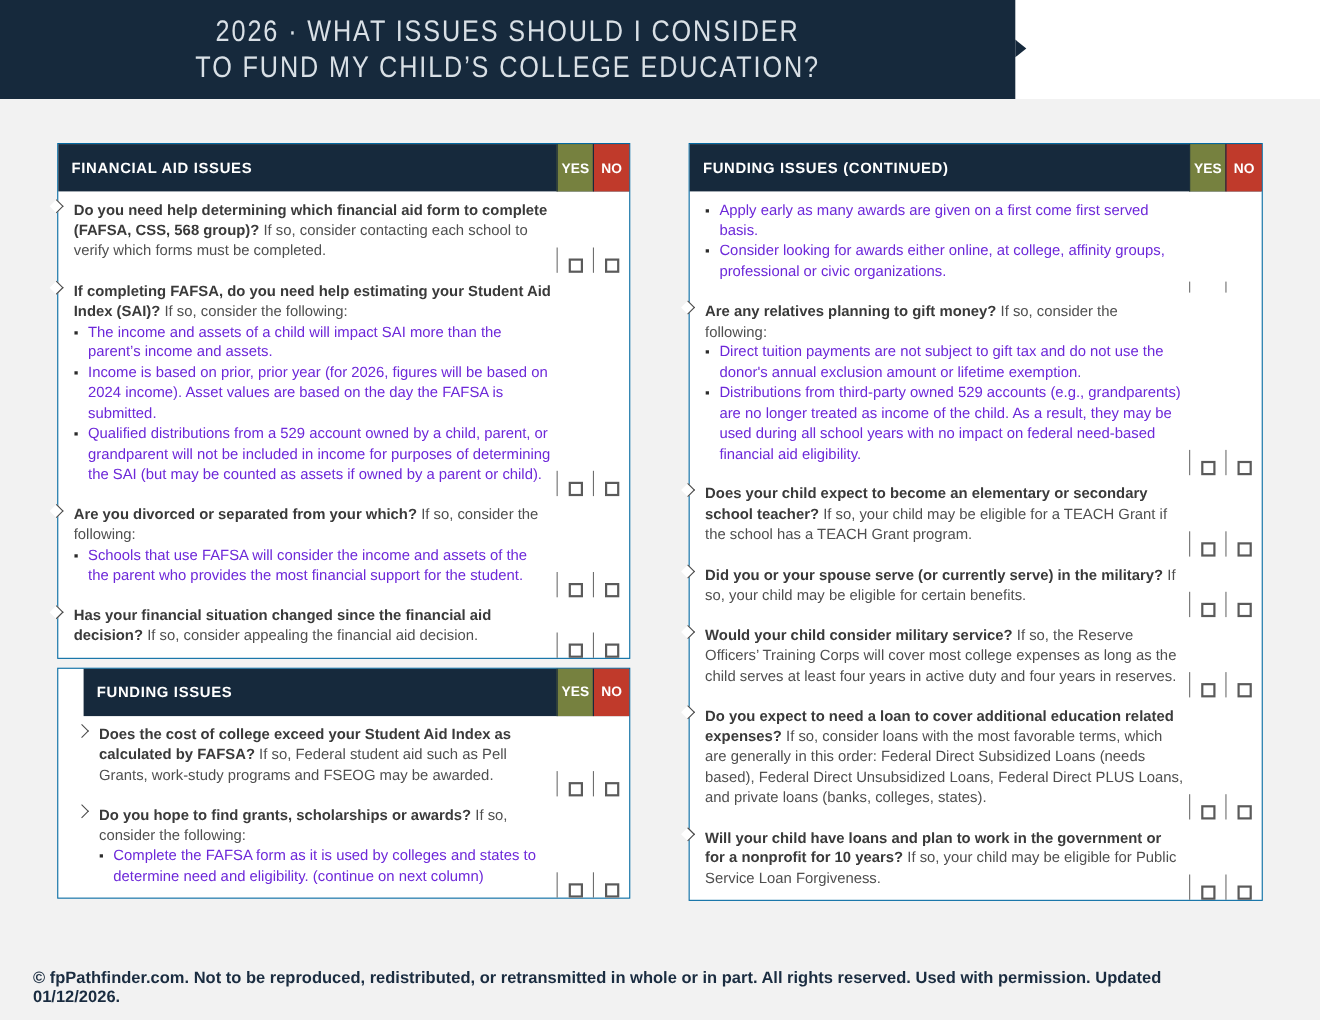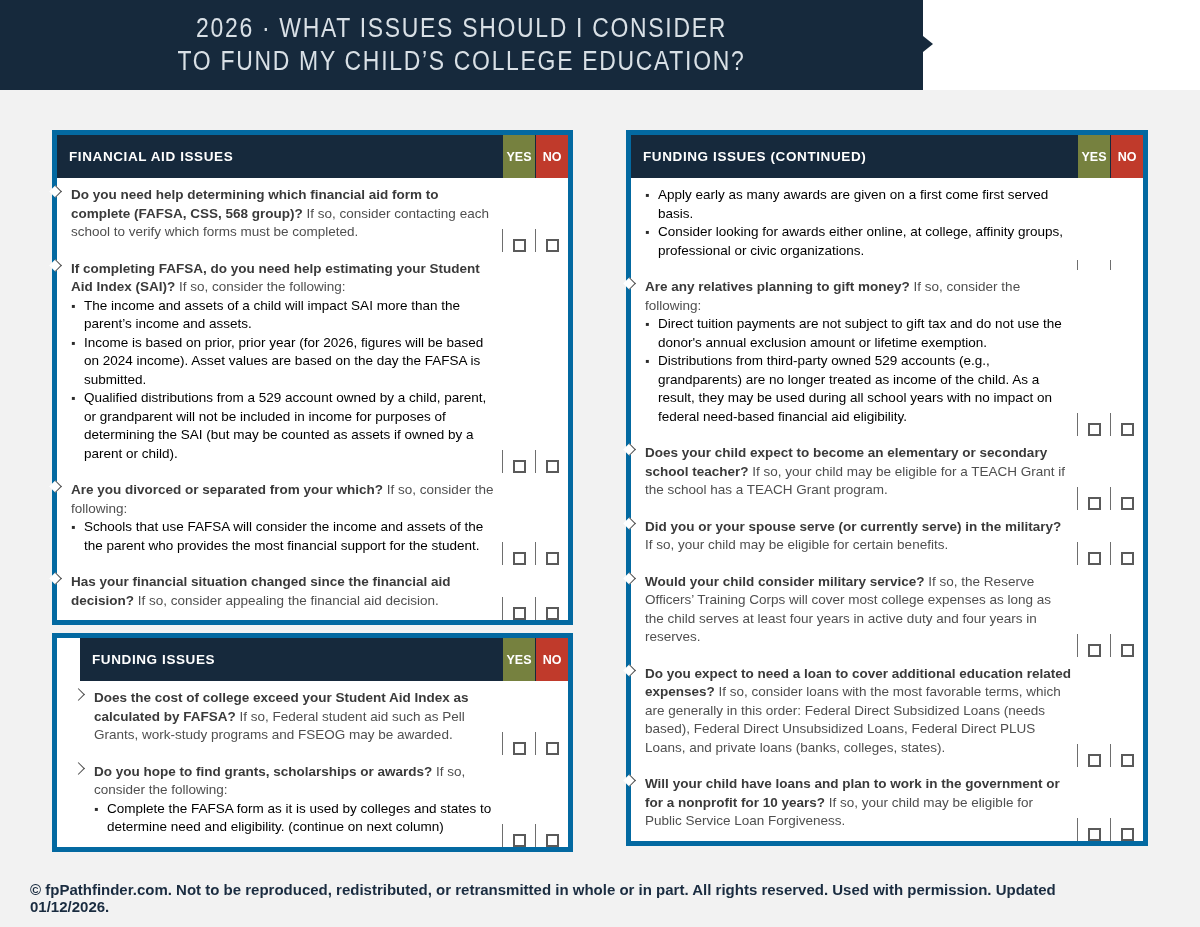--- a/index.html
+++ b/index.html
@@ -44,21 +44,21 @@
 
   
   .col { position: absolute; top: 130px; }
   #col-left  { left: 52px;  width: 521px; }
   #col-right { left: 626px; width: 522px; }
   .checklist + .checklist { margin-top: 8px; padding-left: 23px; }
 
   
   .checklist {
     background: #ffffff;
-    border: 5px solid #0369a1;
+    border: 1px solid #0369a1;
   }
   .thead { display: flex; height: 43px; background: #16293c; }
   .th-title {
     flex: 1;
     display: flex; align-items: center;
     padding-left: 12px;
     color: #ffffff; font-weight: bold;
     font-size: 13.5px; letter-spacing: 0.6px;
   }
   .th-box {
@@ -96,21 +96,21 @@
     background: #ffffff;
     border-top: 1px solid #4a4a4a;
     border-right: 1px solid #4a4a4a;
     transform: rotate(45deg);
   }
 
   .qline { font-size: 13.5px; line-height: 18.5px; color: #4f4f4f; }
   .qline b { color: #3a3a3a; }
   ul.bullets { list-style: none; }
   ul.bullets li {
-    font-size: 13.5px; line-height: 18.5px; color: #000000;
+    font-size: 13.5px; line-height: 18.5px; color: #6d28d9;
     padding-left: 13px; position: relative;
   }
   ul.bullets li::before {
     content: "▪";
     position: absolute; left: 0; top: 0;
     font-size: 12px; color: #2b2b2b;
   }
 
   
   .footer {

